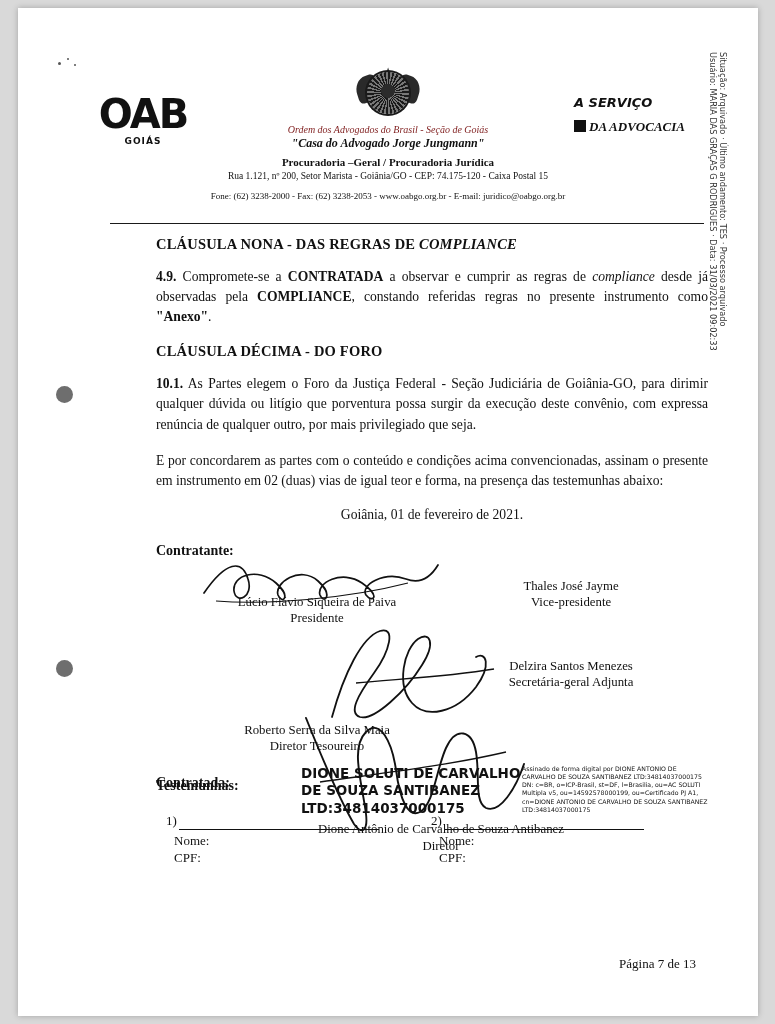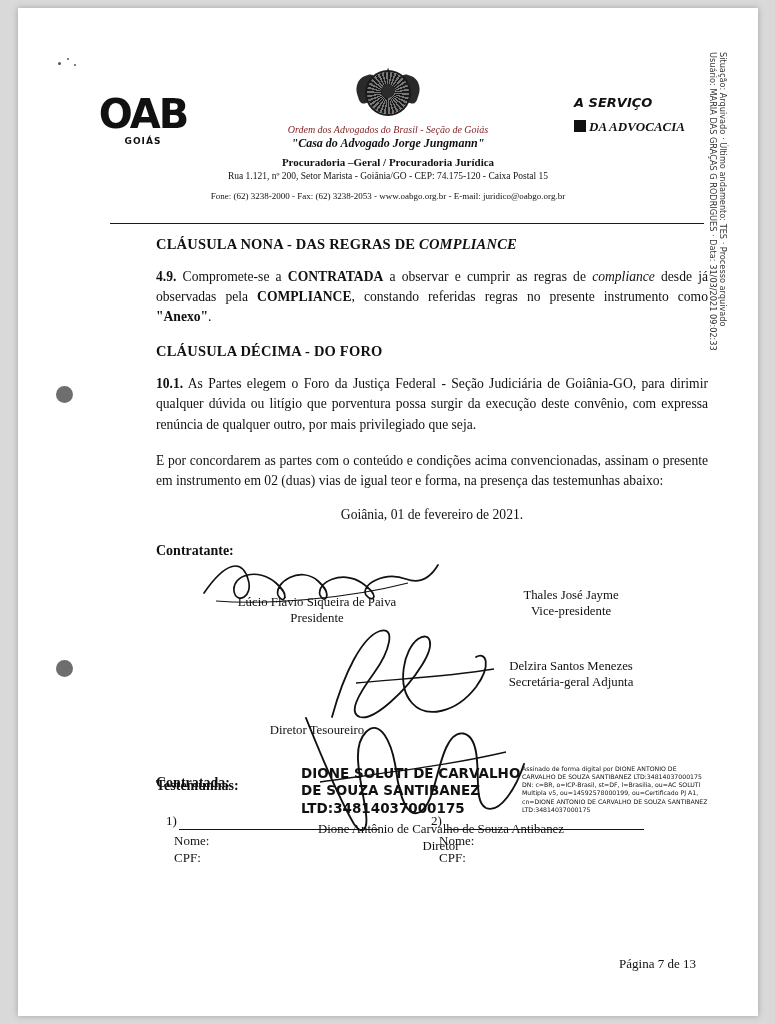--- a/index.html
+++ b/index.html
@@ -251,21 +251,21 @@
   }
   .sig-block {
     position: absolute;
     text-align: center;
     font-size: 12.8px;
     line-height: 1.25;
   }
   .sig-block .nm { }
   .sig-block .role { }
   .s1 { left: 46px;  top: 52px;  width: 230px; }
-  .s2 { left: 300px; top: 45px;  width: 230px; }
+  .s2 { left: 300px; top: 36px;  width: 230px; }
   .s3 { left: 46px;  top: 116px; width: 230px; }
   .s4 { left: 300px; top: 116px; width: 230px; }
   .s5 { left: 46px;  top: 180px; width: 230px; }
 
   .contratada-name {
     position: absolute;
     left: 145px;
     top: 222px;
     width: 250px;
     font-family: "DejaVu Sans", sans-serif;
@@ -428,20 +428,21 @@
       </div>
       <div class="sig-block s2">
         <div class="nm">Thales José Jayme</div>
         <div class="role">Vice-presidente</div>
       </div>
       <div class="sig-block s4">
         <div class="nm">Delzira Santos Menezes</div>
         <div class="role">Secretária-geral Adjunta</div>
       </div>
       <div class="sig-block s5">
+        <div class="nm">Roberto Serra da Silva Maia</div>
         <div class="role">Diretor Tesoureiro</div>
       </div>
 
       <div class="contratada-name">
         <div>DIONE SOLUTI DE CARVALHO</div>
         <div>DE SOUZA SANTIBANEZ</div>
         <div>LTD:34814037000175</div>
       </div>
 
       <div class="digital-sig">

